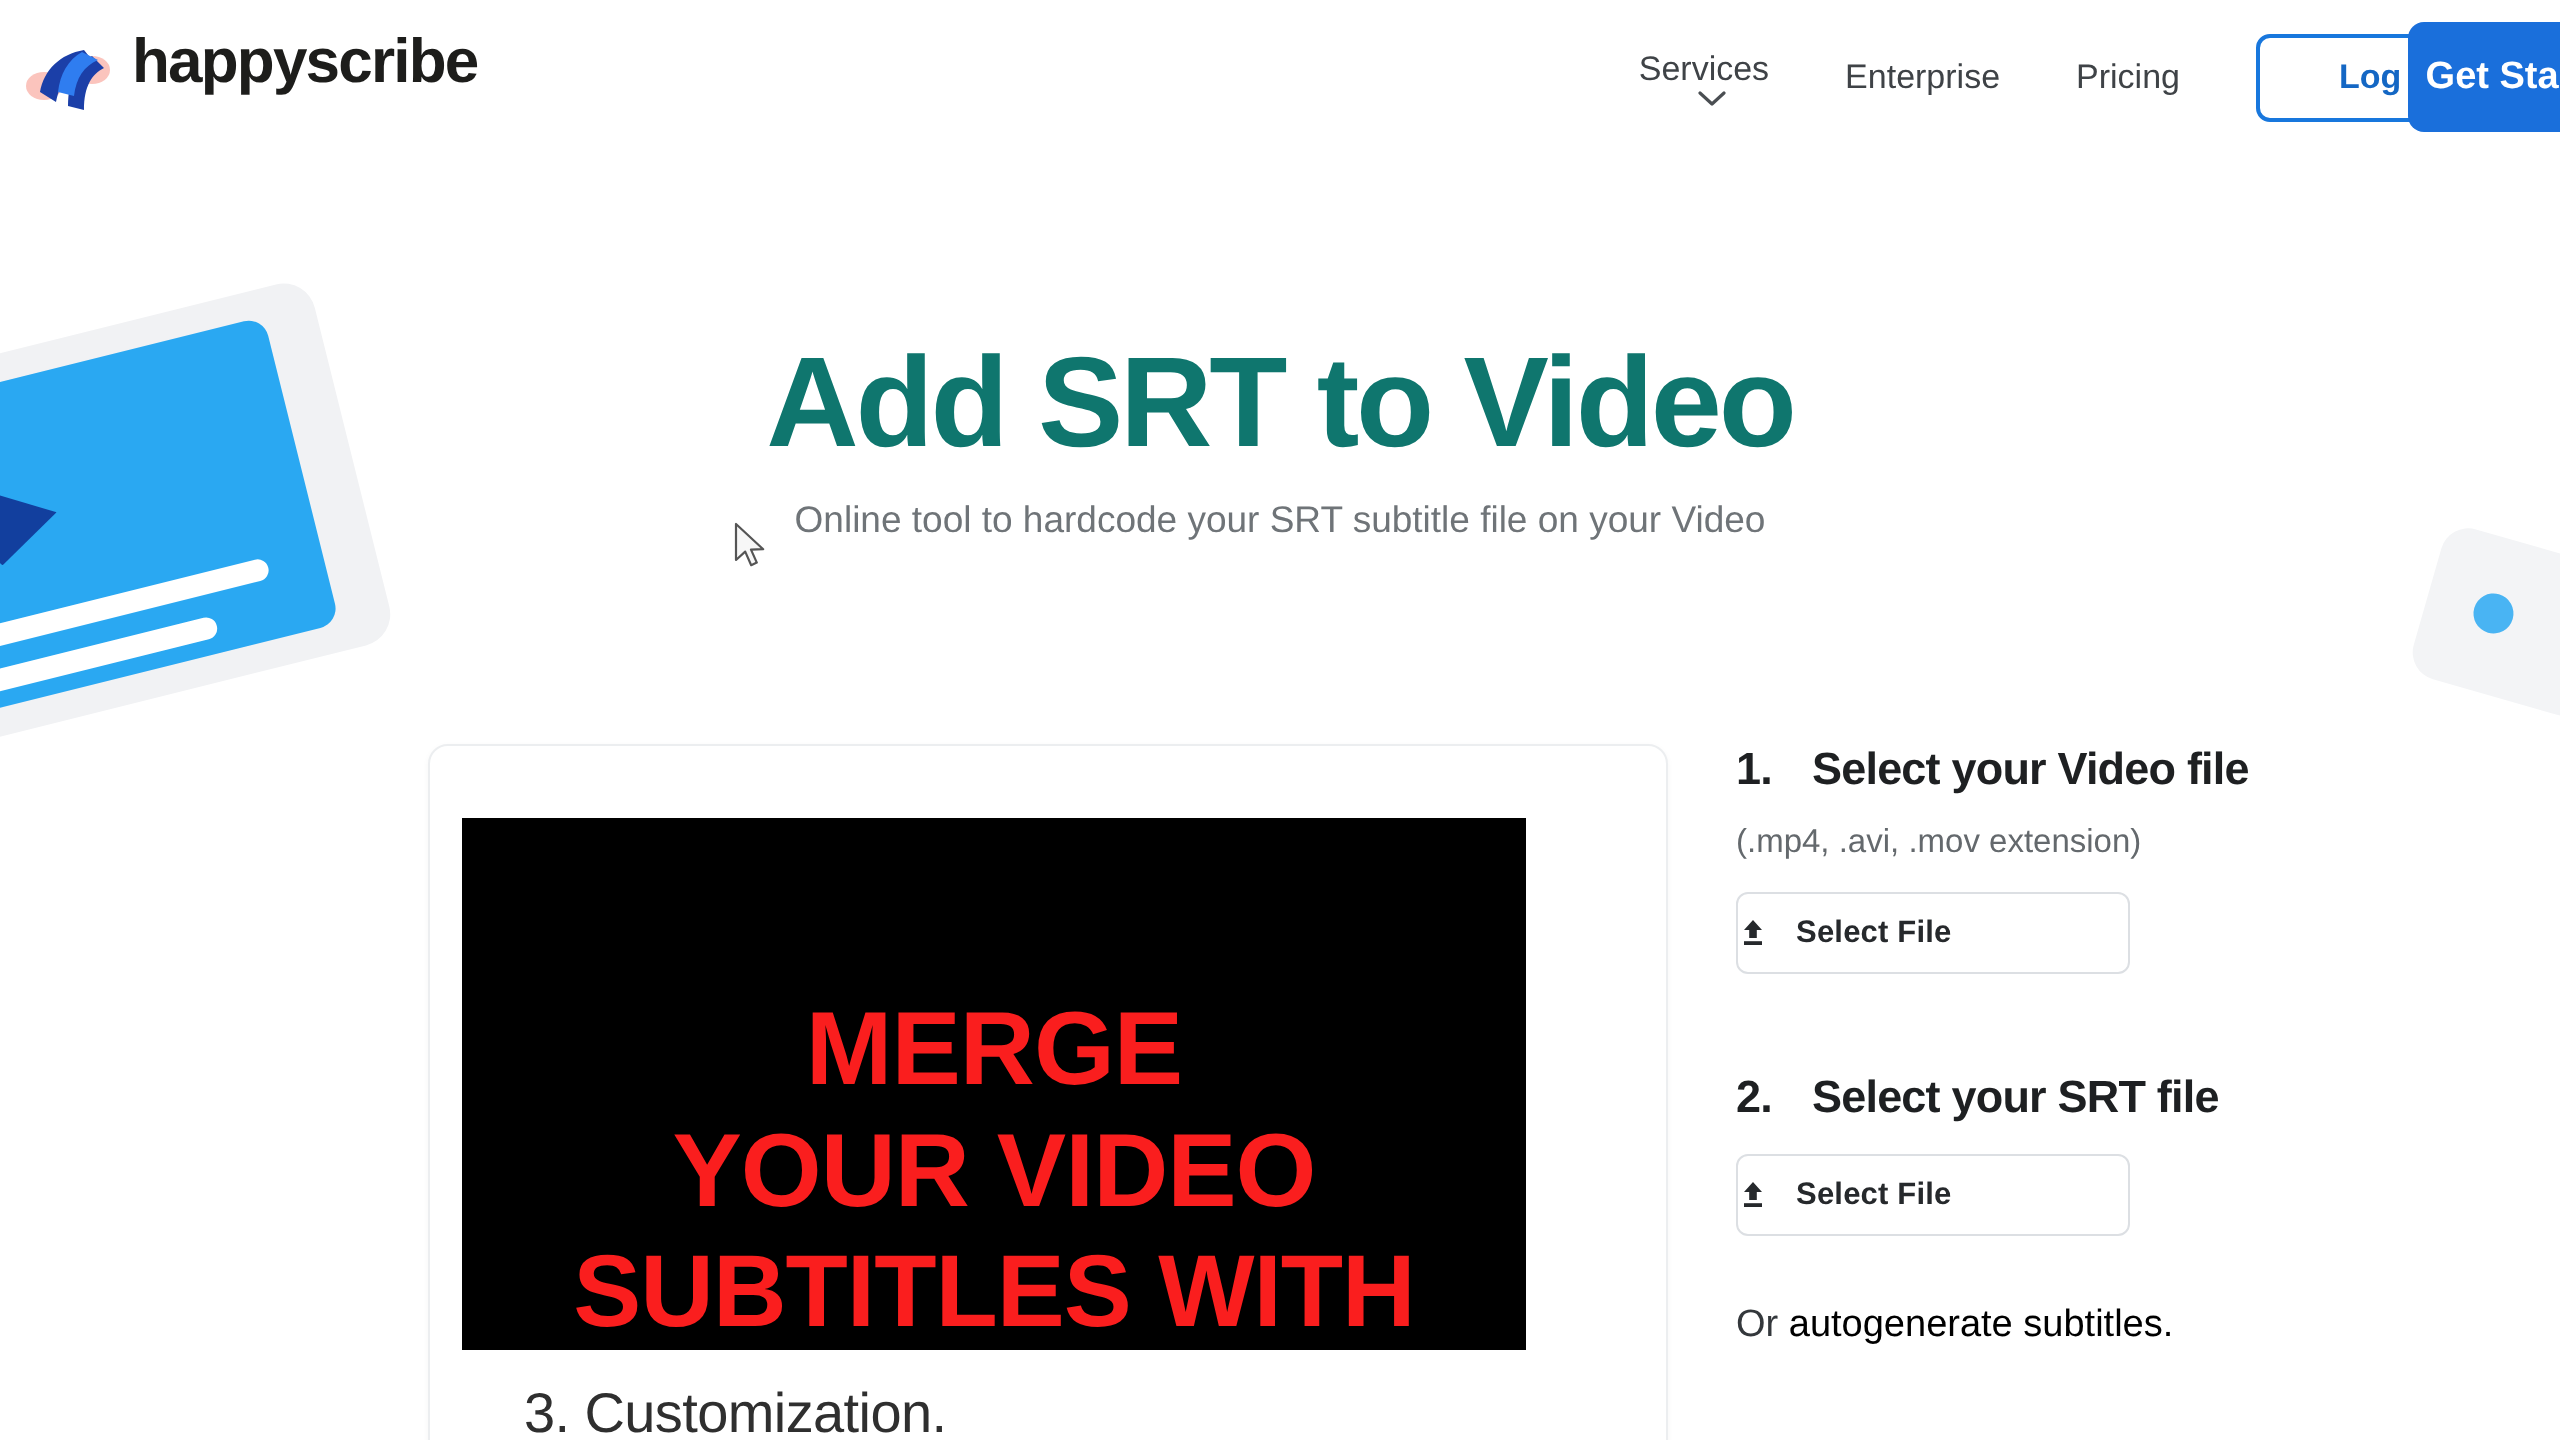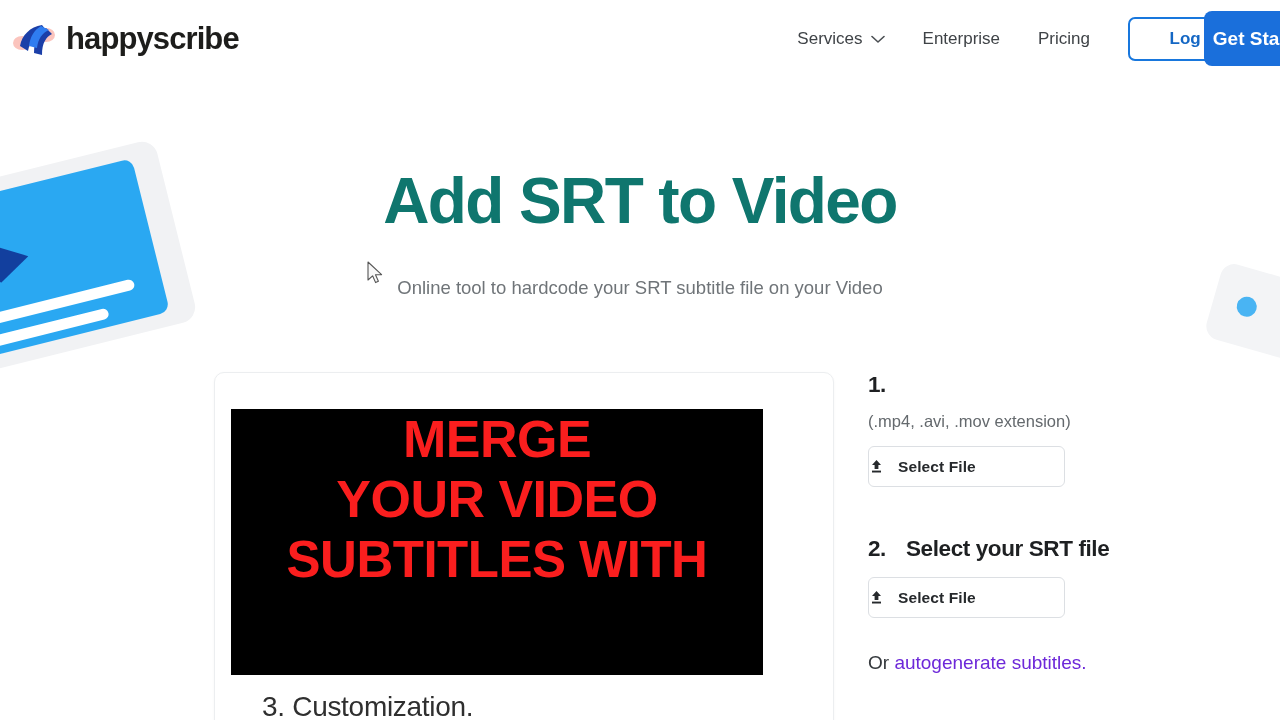--- a/index.html
+++ b/index.html
@@ -17,31 +17,31 @@
   .top-strip {
     position:absolute; left:0; top:0; width:330px; height:4px;
     background:#0d0d0d;
   }
 
   
   .header {
     position:absolute; left:0; top:0; width:1280px; height:78px;
     display:flex; align-items:center; background:#fff; z-index:5;
   }
-  .brand { display:flex; align-items:center; margin-left:8px; }
+  .brand { display:flex; margin-left:8px; }
   .brand-mark { position:relative; width:52px; height:52px; flex:0 0 52px; }
   .brand-name {
     font-size:31px; font-weight:700; color:#1d1d1b;
     letter-spacing:-0.9px; margin-left:6px; white-space:nowrap;
   }
 
   .nav { margin-left:auto; display:flex; align-items:center; }
   .nav-link {
     font-size:17px; color:#3f4347; margin-right:38px;
-    white-space:nowrap; display:flex; align-items:center; cursor:pointer;
+    white-space:nowrap; display:flex; align-items:center; cursor:pointer;flex-direction:column;
   }
   .nav-link .chev { margin-left:8px; display:inline-flex; }
   .btn-login {
     width:134px; height:44px; border:2px solid #1877dd; border-radius:7px;
     color:#1467c4; font-size:17px; font-weight:700; background:#fff;
     display:flex; align-items:center; justify-content:center;
     cursor:pointer; margin-right:18px; white-space:nowrap;
   }
   .btn-start {
     position:absolute; right:-34px; top:11px;
@@ -89,34 +89,34 @@
     border-radius:50%; background:#2aa8f2; opacity:.85;
   }
 
   
   .hero { position:absolute; left:0; top:168px; width:1280px; text-align:center; }
   .hero h1 {
     font-size:64px; font-weight:700; color:#0f766e;
     letter-spacing:-1.6px; line-height:1.05;
   }
   .hero p {
-    margin:40px auto 0; width:580px;
+    margin:12px auto 0; width:580px;
     font-size:18.5px; line-height:1.42; color:#6f7478; font-weight:400;
   }
 
   
   .panel {
     position:absolute; left:214px; top:372px; width:620px; height:400px;
     background:#fff; border:1px solid #eceef0; border-radius:10px;
     box-shadow:0 1px 3px rgba(0,0,0,.04);
   }
   .video-box {
     position:absolute; left:16px; top:36px; width:532px; height:266px;
     background:#000; overflow:hidden;
-    display:flex; flex-direction:column; align-items:center; justify-content:flex-start;
+    display:flex; flex-direction:column; align-items:center; justify-content:flex-end;
   }
   .video-line {
     color:#fa1e1e; font-weight:700; font-size:52px; line-height:1.16;
     letter-spacing:-0.5px; white-space:nowrap; text-align:center;
     font-family:"Liberation Sans", sans-serif;
   }
   .video-line.l2 { font-size:51px; }
   .custom-label {
     position:absolute; left:47px; top:318px;
     font-size:28px; font-weight:400; color:#2f2f2f; letter-spacing:-0.3px;
@@ -137,21 +137,21 @@
     border:1px solid #dcdfe3; border-radius:6px; background:#fff;
     display:flex; align-items:center; justify-content:flex-start;
     cursor:pointer;
   }
   .btn-file .up-icon { margin-right:14px; display:inline-flex; }
   .btn-file span.lbl {
     font-size:15.5px; font-weight:700; color:#26292c; letter-spacing:.1px;
   }
   .step-2 { margin-top:49px; }
   .or-line { margin-top:34px; font-size:19px; color:#34383c; }
-  .or-line a { color:#6d28d9; text-decoration:none; cursor:pointer; }
+  .or-line a { color:#000000; text-decoration:none; cursor:pointer; }
 
   
   .cursor { position:absolute; left:366px; top:261px; width:20px; height:26px; }
 </style>
 </head>
 <body>
 
 <div id="page">
 
   <div class="top-strip"></div>
@@ -216,20 +216,21 @@
       <div class="video-line l2">SUBTITLES WITH</div>
     </div>
     <div class="custom-label">3. Customization.</div>
   </div>
 
   <div class="steps">
 
     <div>
       <div class="step-title">
         <span class="step-num">1.</span>
+        <span>Select your Video file</span>
       </div>
       <div class="step-hint">(.mp4, .avi, .mov extension)</div>
       <div class="btn-file">
         <span class="up-icon">
           <svg width="15" height="15" viewBox="0 0 15 15">
             <path d="M7.5 1 L12 6 L9.4 6 L9.4 10 L5.6 10 L5.6 6 L3 6 Z" fill="#26292c"></path>
             <rect x="3" y="11.6" width="9" height="1.9" fill="#26292c"></rect>
           </svg>
         </span>
         <span class="lbl">Select File</span>

